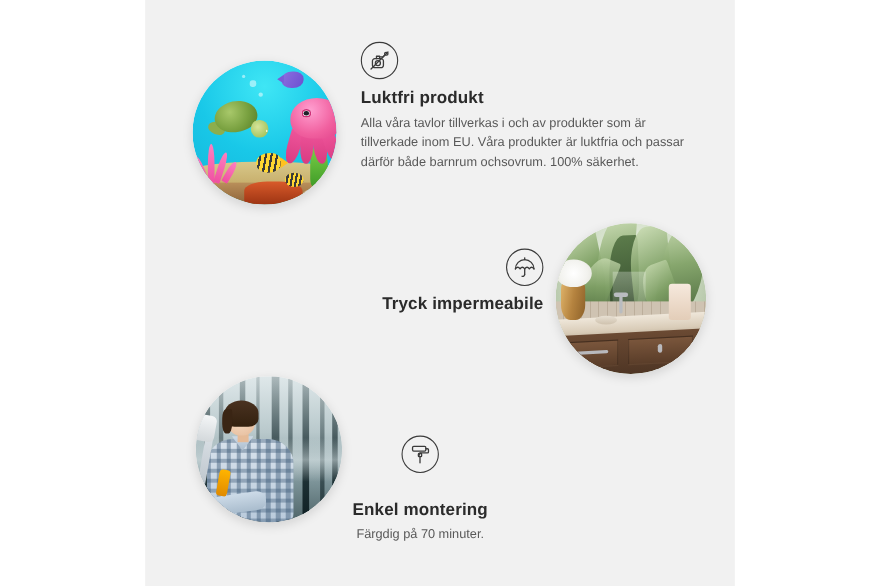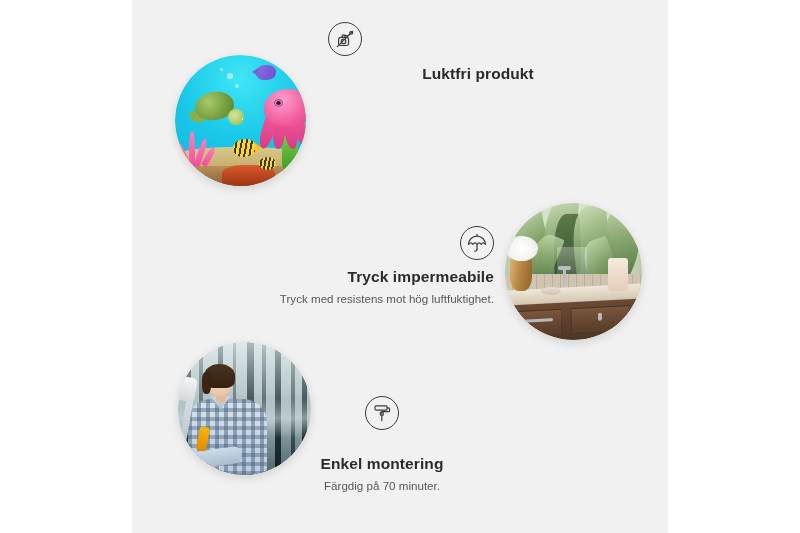--- a/index.html
+++ b/index.html
@@ -350,21 +350,21 @@
     letter-spacing: .1px;
     line-height: 1.3;
   }
   .feat-desc {
     font-size: 11.6px;
     color: #585858;
     line-height: 1.55;
   }
 
   
-  #feature-odourless { left: 196px; top: 22px; width: 300px; text-align: center; }
+  #feature-odourless { left: 196px; top: 38px; width: 300px; }
   #feature-odourless .feat-title { margin-top: 8px; }
   #feature-odourless .feat-desc { margin-top: 3px; width: 296px; }
 
   
   #feature-waterproof { left: 20px; top: 226px; width: 342px; text-align: right; }
   #feature-waterproof .feat-icon { margin-left: auto; }
   #feature-waterproof .feat-title { margin-top: 7px; }
   #feature-waterproof .feat-desc { margin-top: 3px; }
 
   
@@ -481,34 +481,34 @@
         <svg width="22" height="22" viewBox="0 0 24 24" fill="none" stroke="#3b3b3b" stroke-width="1.3" stroke-linecap="round" stroke-linejoin="round">
           <path d="M7.4 10.2h6.1a2.4 2.4 0 0 1 2.4 2.4v4.1a2.4 2.4 0 0 1-2.4 2.4H7.4A2.4 2.4 0 0 1 5 16.7v-4.1a2.4 2.4 0 0 1 2.4-2.4z"></path>
           <path d="M9 10.2V7.8h3.1v2.4"></path>
           <path d="M12.2 8.4h3.4l1.6-1.8"></path>
           <rect x="17.1" y="4" width="3.3" height="2.6" rx="1.3"></rect>
           <circle cx="10.4" cy="14.6" r="2.5"></circle>
           <line x1="3.6" y1="20.4" x2="20.4" y2="3.6"></line>
         </svg>
       </div>
       <div class="feat-title">Luktfri produkt</div>
+      <div class="feat-desc">Alla våra tavlor tillverkas i och av produkter som är tillverkade inom EU. Våra produkter är luktfria och passar därför både barnrum ochsovrum. 100% säkerhet.</div>
     </div>
 
     <div class="feature" id="feature-waterproof">
       <div class="feat-icon">
         <svg width="22" height="22" viewBox="0 0 24 24" fill="none" stroke="#3b3b3b" stroke-width="1.3" stroke-linecap="round" stroke-linejoin="round">
           <path d="M2.8 13.6a9.2 9.2 0 0 1 18.4 0"></path>
           <path d="M2.8 13.6c1.5-2.2 3.1-2.2 4.6 0 1.5-2.2 3.1-2.2 4.6 0 1.5-2.2 3.1-2.2 4.6 0 1.5-2.2 3.1-2.2 4.6 0"></path>
           <line x1="12" y1="13.6" x2="12" y2="19"></line>
           <path d="M12 19a2 2 0 0 1-2.6 1.9"></path>
           <line x1="12" y1="4.4" x2="12" y2="2.6"></line>
         </svg>
       </div>
       <div class="feat-title">Tryck impermeabile</div>
-      <div class="feat-desc">Tryck med resistens mot hög luftfuktighet.</div>
     </div>
 
     <div class="feature" id="feature-assembly">
       <div class="feat-icon">
         <svg width="22" height="22" viewBox="0 0 24 24" fill="none" stroke="#3b3b3b" stroke-width="1.3" stroke-linecap="round" stroke-linejoin="round">
           <rect x="4.4" y="4.2" width="13.2" height="4.6" rx="1.2"></rect>
           <path d="M17.6 6.5h1.6a1 1 0 0 1 1 1v2.1a1 1 0 0 1-1 1h-7.1a1 1 0 0 0-1 1v1.3"></path>
           <rect x="10.2" y="11.2" width="3.2" height="3.1" rx=".7"></rect>
           <line x1="11.8" y1="14.3" x2="11.8" y2="20.4"></line>
         </svg>

